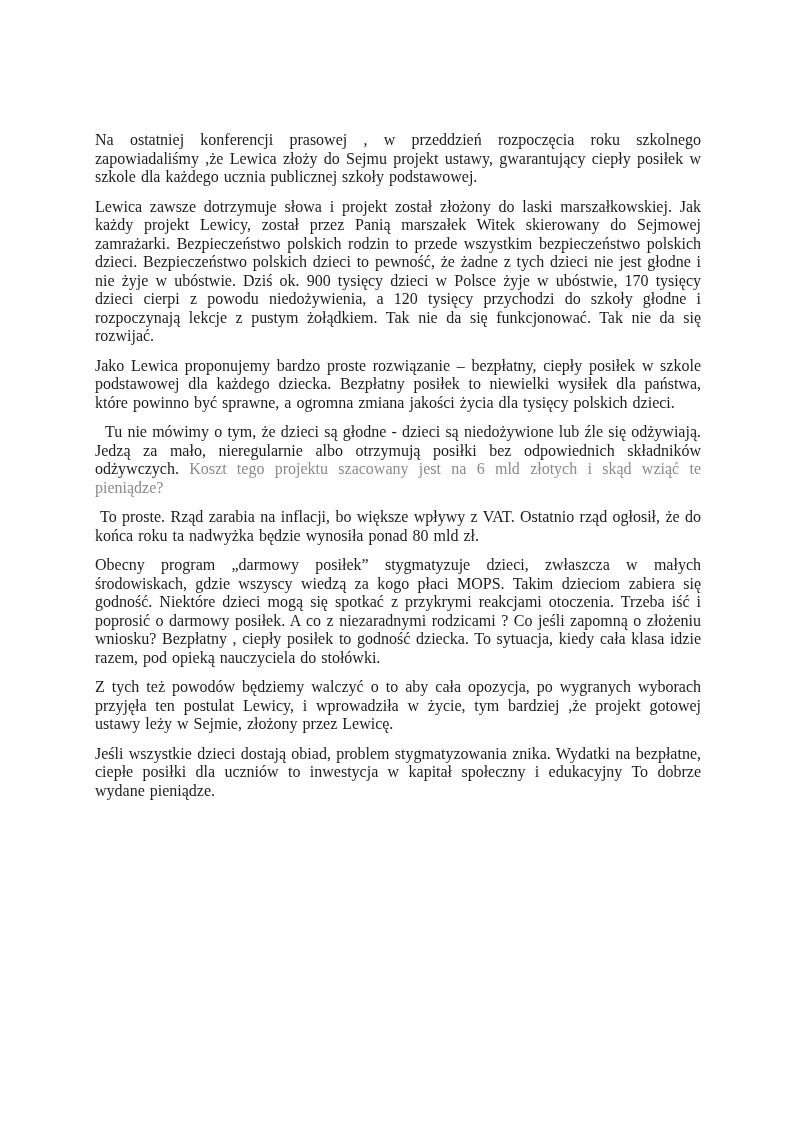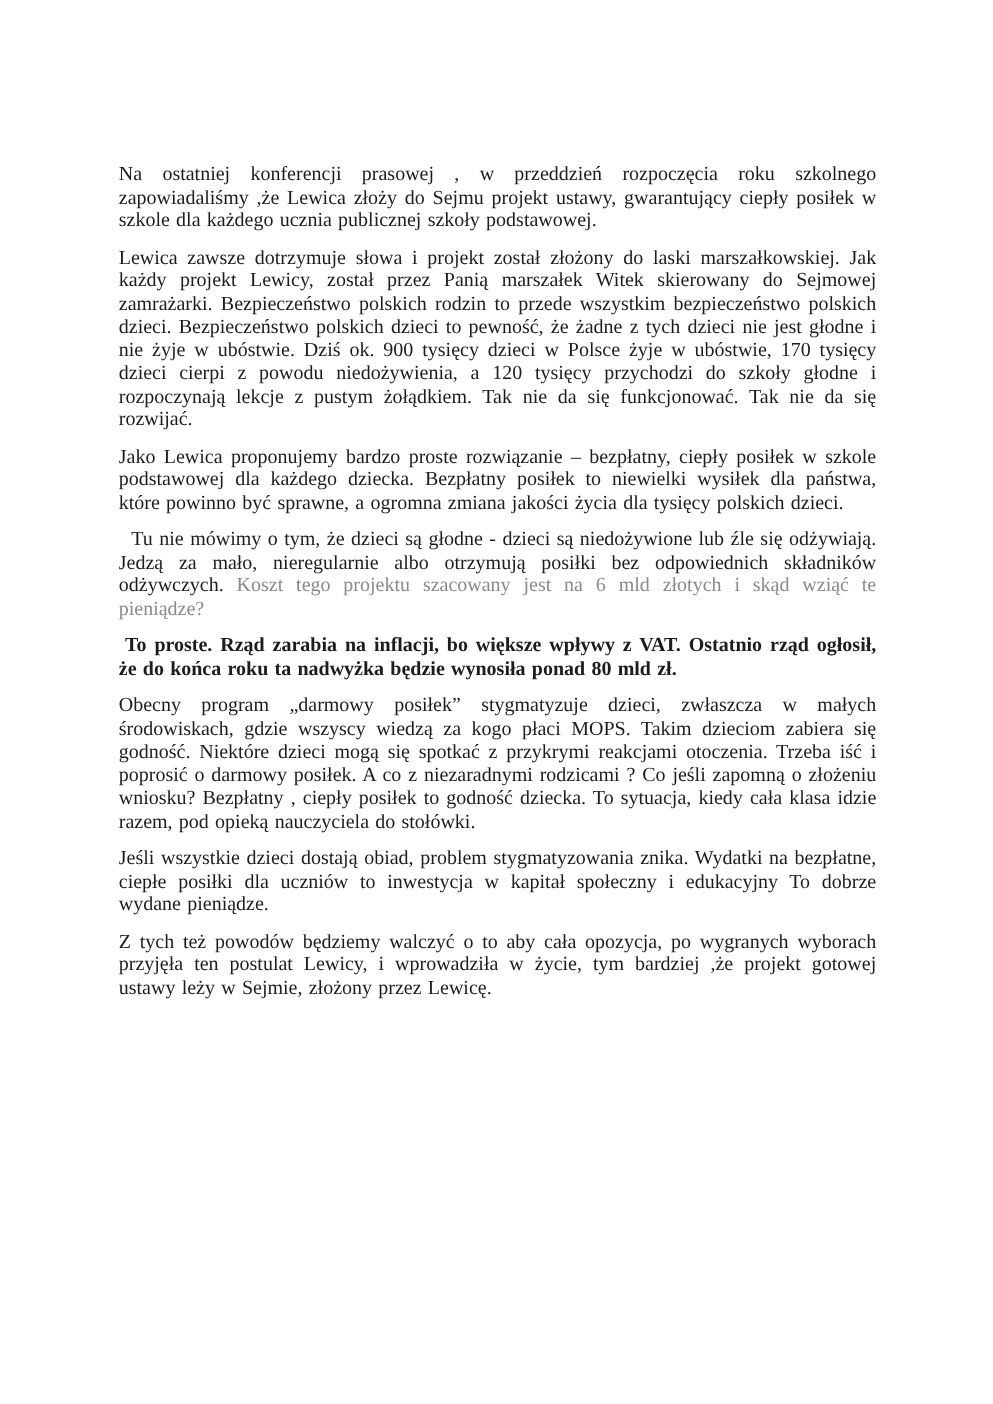--- a/index.html
+++ b/index.html
@@ -27,39 +27,39 @@
     margin: 0 0 11px 0;
     font-size: 16px;
     line-height: 18.5px;
     text-align: justify;
     color: #1c1c1c;
     word-spacing: 1px;
   }
   .muted { color: #8a8a8a; }
   .bold  { font-weight: normal; }
   .indent-sm { text-indent: 10px; }
-  .indent-xs { text-indent: 5px; font-weight: bold; }
+  .indent-xs { text-indent: 5px; }
 </style>
 </head>
 <body>
 
 <div class="page">
   <div class="doc-body">
 
     <p><span>Na ostatniej konferencji prasowej , w przeddzień rozpoczęcia roku szkolnego zapowiadaliśmy ,że Lewica złoży do Sejmu projekt ustawy, gwarantujący ciepły posiłek w szkole dla każdego ucznia publicznej szkoły podstawowej.</span></p>
 
     <p><span>Lewica zawsze dotrzymuje słowa i projekt został złożony do laski marszałkowskiej. Jak każdy projekt Lewicy, został przez Panią marszałek Witek skierowany do Sejmowej zamrażarki. Bezpieczeństwo polskich rodzin to przede wszystkim bezpieczeństwo polskich dzieci. Bezpieczeństwo polskich dzieci to pewność, że żadne z tych dzieci nie jest głodne i nie żyje w ubóstwie. Dziś ok. 900 tysięcy dzieci w Polsce żyje w ubóstwie, 170 tysięcy dzieci cierpi z powodu niedożywienia, a 120 tysięcy przychodzi do szkoły głodne i rozpoczynają lekcje z pustym żołądkiem. Tak nie da się funkcjonować. Tak nie da się rozwijać.</span></p>
 
     <p><span>Jako Lewica proponujemy bardzo proste rozwiązanie – bezpłatny, ciepły posiłek w szkole podstawowej dla każdego dziecka. Bezpłatny posiłek to niewielki wysiłek dla państwa, które powinno być sprawne, a ogromna zmiana jakości życia dla tysięcy polskich dzieci.</span></p>
 
     <p class="indent-sm"><span>Tu nie mówimy o tym, że dzieci są głodne - dzieci są niedożywione lub źle się odżywiają. Jedzą za mało, nieregularnie albo otrzymują posiłki bez odpowiednich składników odżywczych. </span><span class="muted">Koszt tego projektu szacowany jest na 6 mld złotych i skąd wziąć te pieniądze?</span></p>
 
     <p class="indent-xs"><span>To proste. Rząd zarabia na inflacji, bo większe wpływy z VAT. Ostatnio rząd ogłosił, że do końca roku ta nadwyżka będzie wynosiła ponad 80 mld zł.</span></p>
 
 
     <p class="muted"><span>Obecny program „darmowy posiłek” stygmatyzuje dzieci, zwłaszcza w małych środowiskach, gdzie wszyscy wiedzą za kogo płaci MOPS. Takim dzieciom zabiera się godność. Niektóre dzieci mogą się spotkać z przykrymi reakcjami otoczenia. Trzeba iść i poprosić o darmowy posiłek. A co z niezaradnymi rodzicami ? Co jeśli zapomną o złożeniu wniosku? </span><span class="bold">Bezpłatny , ciepły posiłek to godność dziecka</span><span>. To sytuacja, kiedy cała klasa idzie razem, pod opieką nauczyciela do stołówki.</span></p>
 
+    <p class="muted"><span>Z tych też powodów będziemy walczyć o to aby cała opozycja, po wygranych wyborach przyjęła ten postulat Lewicy, i wprowadziła w życie, tym bardziej ,że projekt gotowej ustawy leży w Sejmie, złożony przez Lewicę.</span></p>
+
     <p class="muted"><span>Jeśli wszystkie dzieci dostają obiad, problem stygmatyzowania znika. Wydatki na bezpłatne, ciepłe posiłki dla uczniów to inwestycja w kapitał społeczny i edukacyjny To dobrze wydane pieniądze.</span></p>
-
-    <p class="muted"><span>Z tych też powodów będziemy walczyć o to aby cała opozycja, po wygranych wyborach przyjęła ten postulat Lewicy, i wprowadziła w życie, tym bardziej ,że projekt gotowej ustawy leży w Sejmie, złożony przez Lewicę.</span></p>
 
   </div>
 </div>
 
 </body></html>

